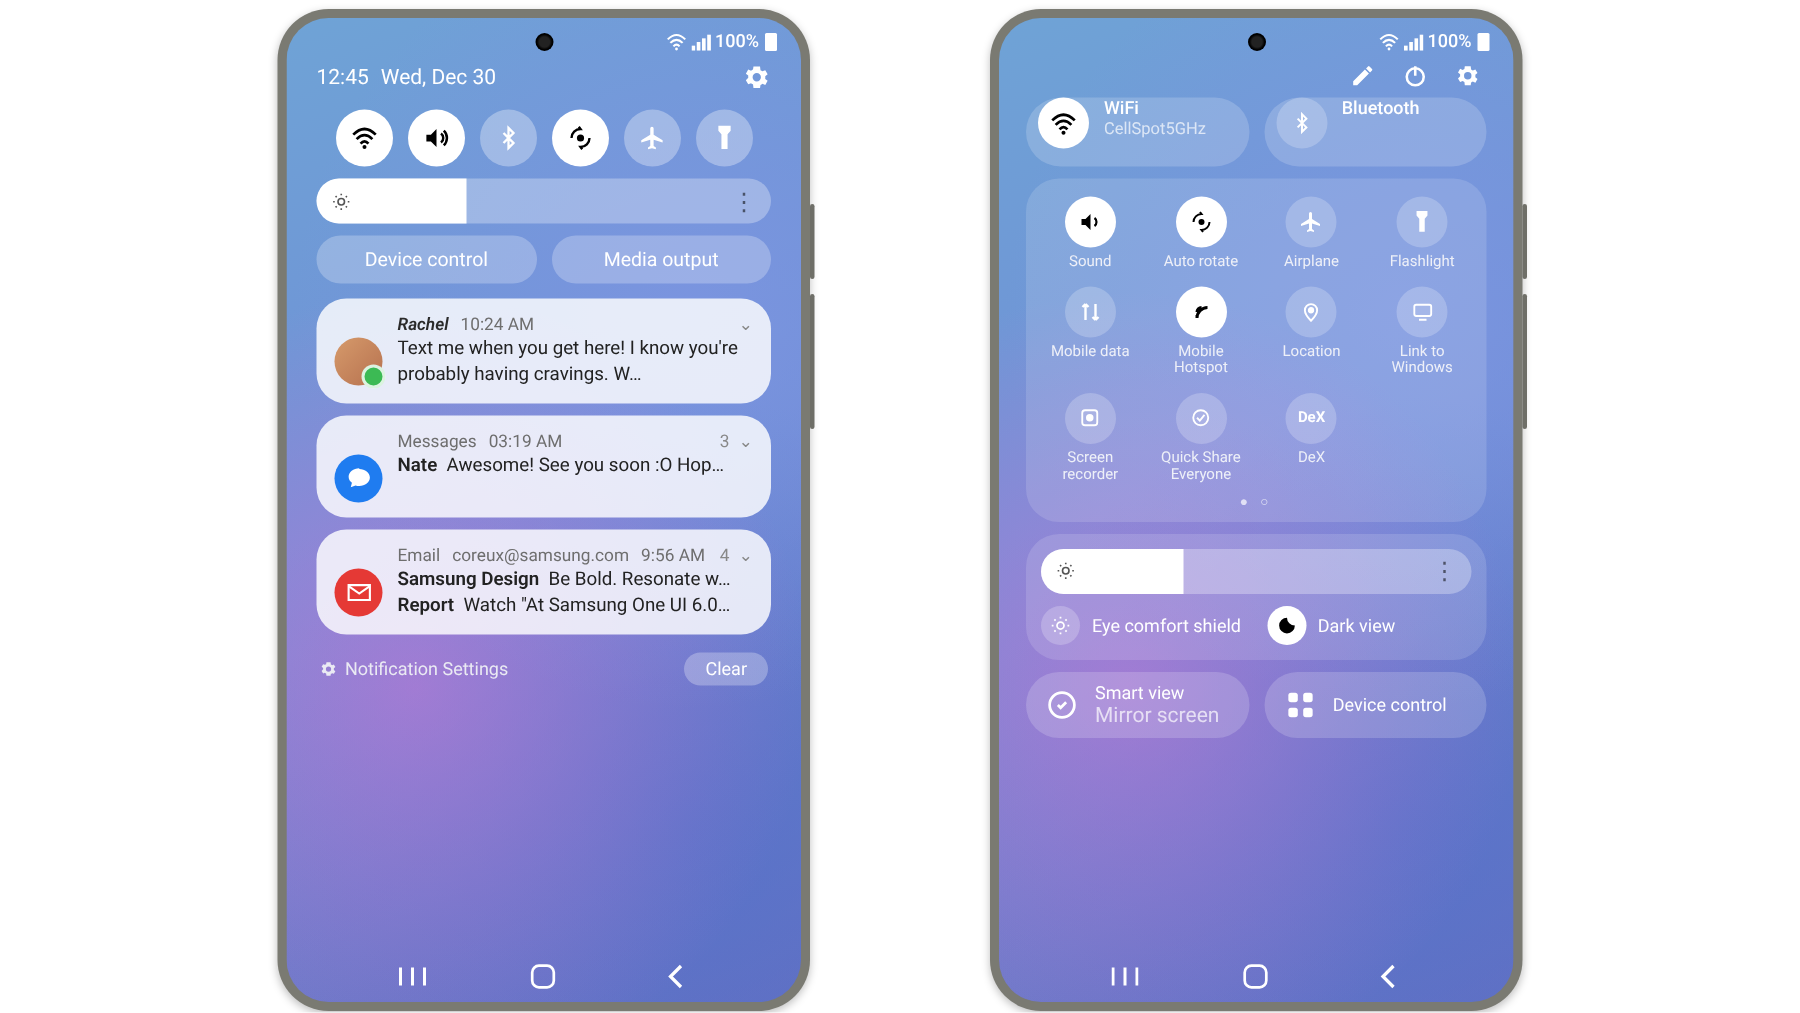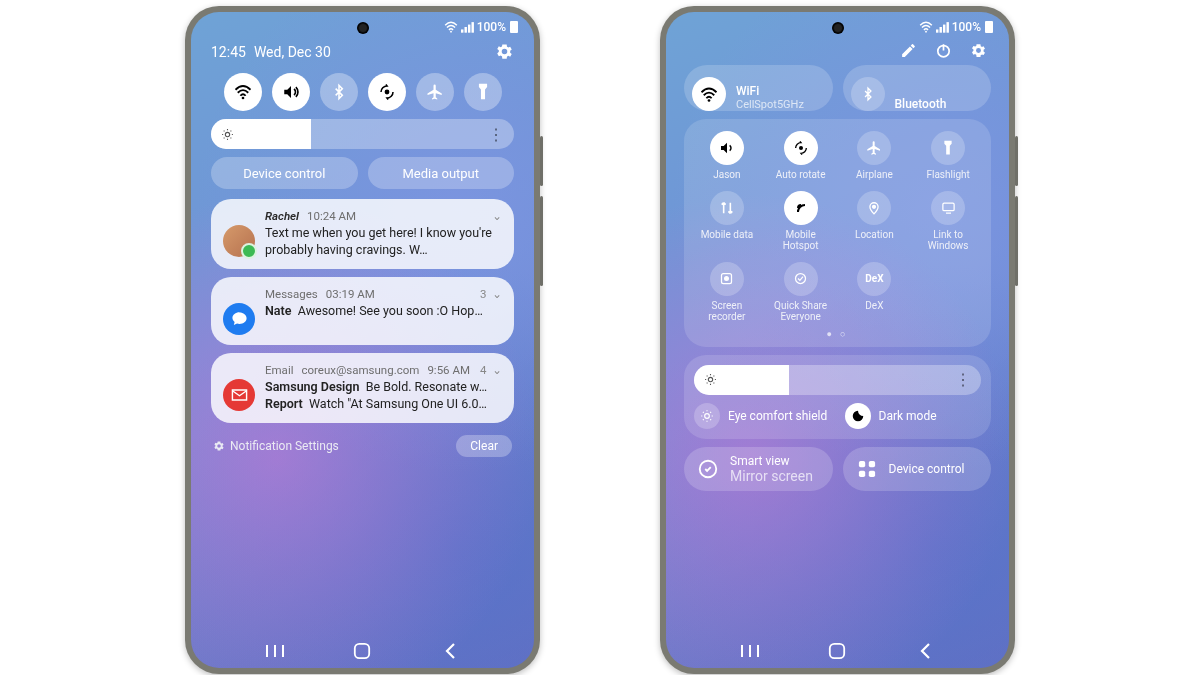--- a/index.html
+++ b/index.html
@@ -49,21 +49,21 @@
   .camera {
     position:absolute; top:10px; left:50%; transform:translateX(-50%);
     width:12px; height:12px; border-radius:50%;
     background: radial-gradient(circle,#222 40%,#000 60%);
     z-index:10;
   }
   .status-bar {
     display:flex; justify-content:flex-end; align-items:center;
     padding: 8px 16px 2px; gap:4px; font-size:12px; font-weight:500;
   }
-  .sig-icons { display:flex; align-items:center; gap:3px; }
+  .sig-icons { display:flex; align-items:flex-end; gap:3px; }
   .batt-bar { display:inline-block; width:8px; height:12px; background:#fff; border-radius:1px; margin-left:1px; }
 
   
   .p1-header { display:flex; align-items:center; justify-content:space-between; padding:6px 20px 6px; }
   .p1-datetime { font-size:14px; font-weight:400; display:flex; gap:8px;}
   .gear { width:19px; height:19px; display:flex; align-items:center; justify-content:center; }
 
   .qs-row {
     display:flex; gap:10px; padding:6px 20px 8px; justify-content:center;
   }
@@ -140,21 +140,21 @@
   .navbtn { width:22px; height:22px; display:flex; align-items:center; justify-content:center; color:#fff; }
 
   
   .p2-header { display:flex; justify-content:flex-end; gap:18px; padding:6px 22px 6px; }
   .p2-top {
     display:flex; gap:10px; padding:0 18px 8px;
   }
   .pill {
     flex:1; height:46px; border-radius:24px;
     background:rgba(255,255,255,0.18);
-    display:flex; align-items:flex-end; gap:10px; padding:0 8px;
+    display:flex; align-items:flex-start; gap:10px; padding:0 8px;
     font-size:12px;
   }
   .pill.white .circle { background:#fff; color:#000; }
   .pill .circle {
     width:34px; height:34px; border-radius:50%;
     background:rgba(255,255,255,0.22);
     display:flex; align-items:center; justify-content:center;
     font-size:16px;
   }
   .pill .text .t { font-weight:500; font-size:12px; }
@@ -483,21 +483,21 @@
 
     <div class="grid-card">
       <div class="grid" id="qs-grid">
           <div class="gitem on">
             <div class="c" style="color:#000">
               <svg width="16" height="16" viewBox="0 0 24 24" fill="currentColor">
                 <path d="M3 9v6h4l5 5V4L7 9H3z"></path>
                 <path d="M16 8a5 5 0 010 8" fill="none" stroke="currentColor" stroke-width="2.2"></path>
               </svg>
             </div>
-            <div class="lbl">Jason</div>
+            <div class="lbl">Sound</div>
           </div>
           <div class="gitem on">
             <div class="c" style="color:#000">
               <svg width="16" height="16" viewBox="0 0 24 24" fill="none" stroke="currentColor" stroke-width="2">
                 <circle cx="12" cy="12" r="3" fill="currentColor" stroke="none"></circle>
                 <path d="M4 12a8 8 0 018-8l-1.5-2M20 12a8 8 0 01-8 8l1.5 2"></path>
               </svg>
             </div>
             <div class="lbl">Auto rotate</div>
           </div>
@@ -599,21 +599,21 @@
               </svg>
             </div>
           <span>Eye comfort shield</span>
         </div>
         <div class="mode on">
           <div class="c">
               <svg width="14" height="14" viewBox="0 0 24 24" fill="#000">
                 <path d="M12 3a9 9 0 009 9 9 9 0 11-9-9z"></path>
               </svg>
             </div>
-          <span>Dark mode</span>
+          <span>Dark view</span>
         </div>
       </div>
     </div>
 
     <div class="bottom-row">
       <div class="btile">
         <div class="ic">
             <svg width="22" height="22" viewBox="0 0 24 24" fill="none" stroke="#fff" stroke-width="2">
               <circle cx="12" cy="12" r="9"></circle>
               <path d="M9 12l2 2 4-4"></path>

